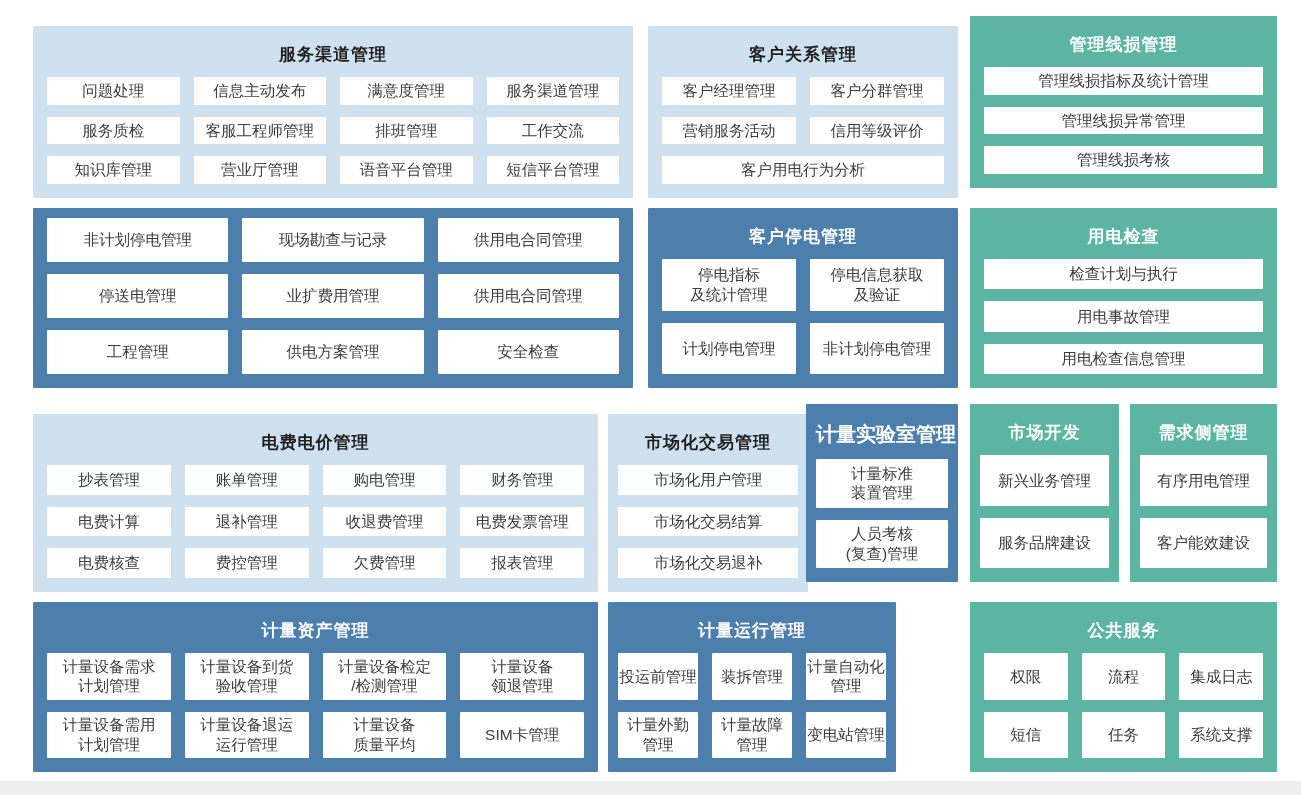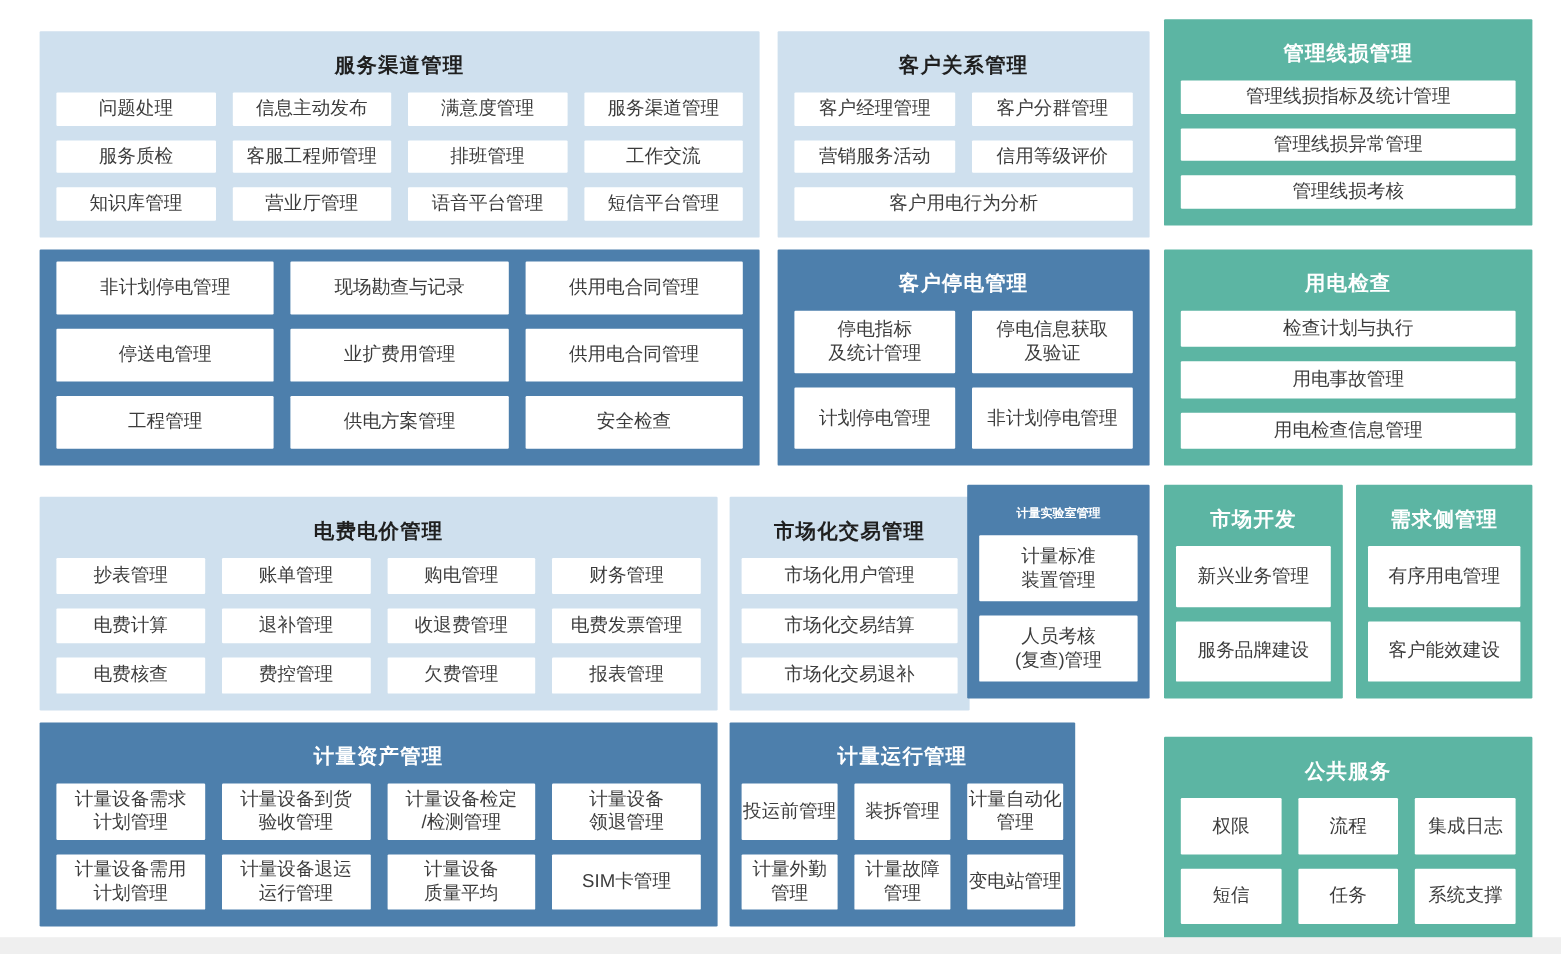--- a/index.html
+++ b/index.html
@@ -69,23 +69,23 @@
   #block-5  { left: 970px; top: 208px; width: 307px; height: 180px; }
   
   #block-6  { left: 33px;  top: 404px; width: 565px; height: 178px; }
   #block-7  { left: 608px; top: 404px; width: 200px; height: 178px; padding-left: 10px; padding-right: 10px; }
   #block-8  { left: 806px; top: 404px; width: 152px; height: 178px; padding-left: 10px; padding-right: 10px; }
   #block-9  { left: 970px; top: 404px; width: 149px; height: 178px; padding-left: 10px; padding-right: 10px; }
   #block-10 { left: 1130px; top: 404px; width: 147px; height: 178px; padding-left: 10px; padding-right: 10px; }
   
   #block-11 { left: 33px;  top: 602px; width: 565px; height: 170px; }
   #block-12 { left: 608px; top: 602px; width: 288px; height: 170px; padding-left: 10px; padding-right: 10px; }
-  #block-13 { left: 970px; top: 602px; width: 307px; height: 170px; margin-top: 12px; }
-
-  #block-8 .block-title { font-size: 10px; letter-spacing: 0; }
+  #block-13 { left: 970px; top: 602px; width: 307px; height: 170px; }
+
+  #block-8 .block-title { font-size: 20px; letter-spacing: 0; }
 
   .bottom-strip {
     position: absolute;
     left: 0; bottom: 0;
     width: 100%; height: 14px;
     background: var(--bottom-strip, #efefef);
   }
 </style>
 </head>
 <body>

